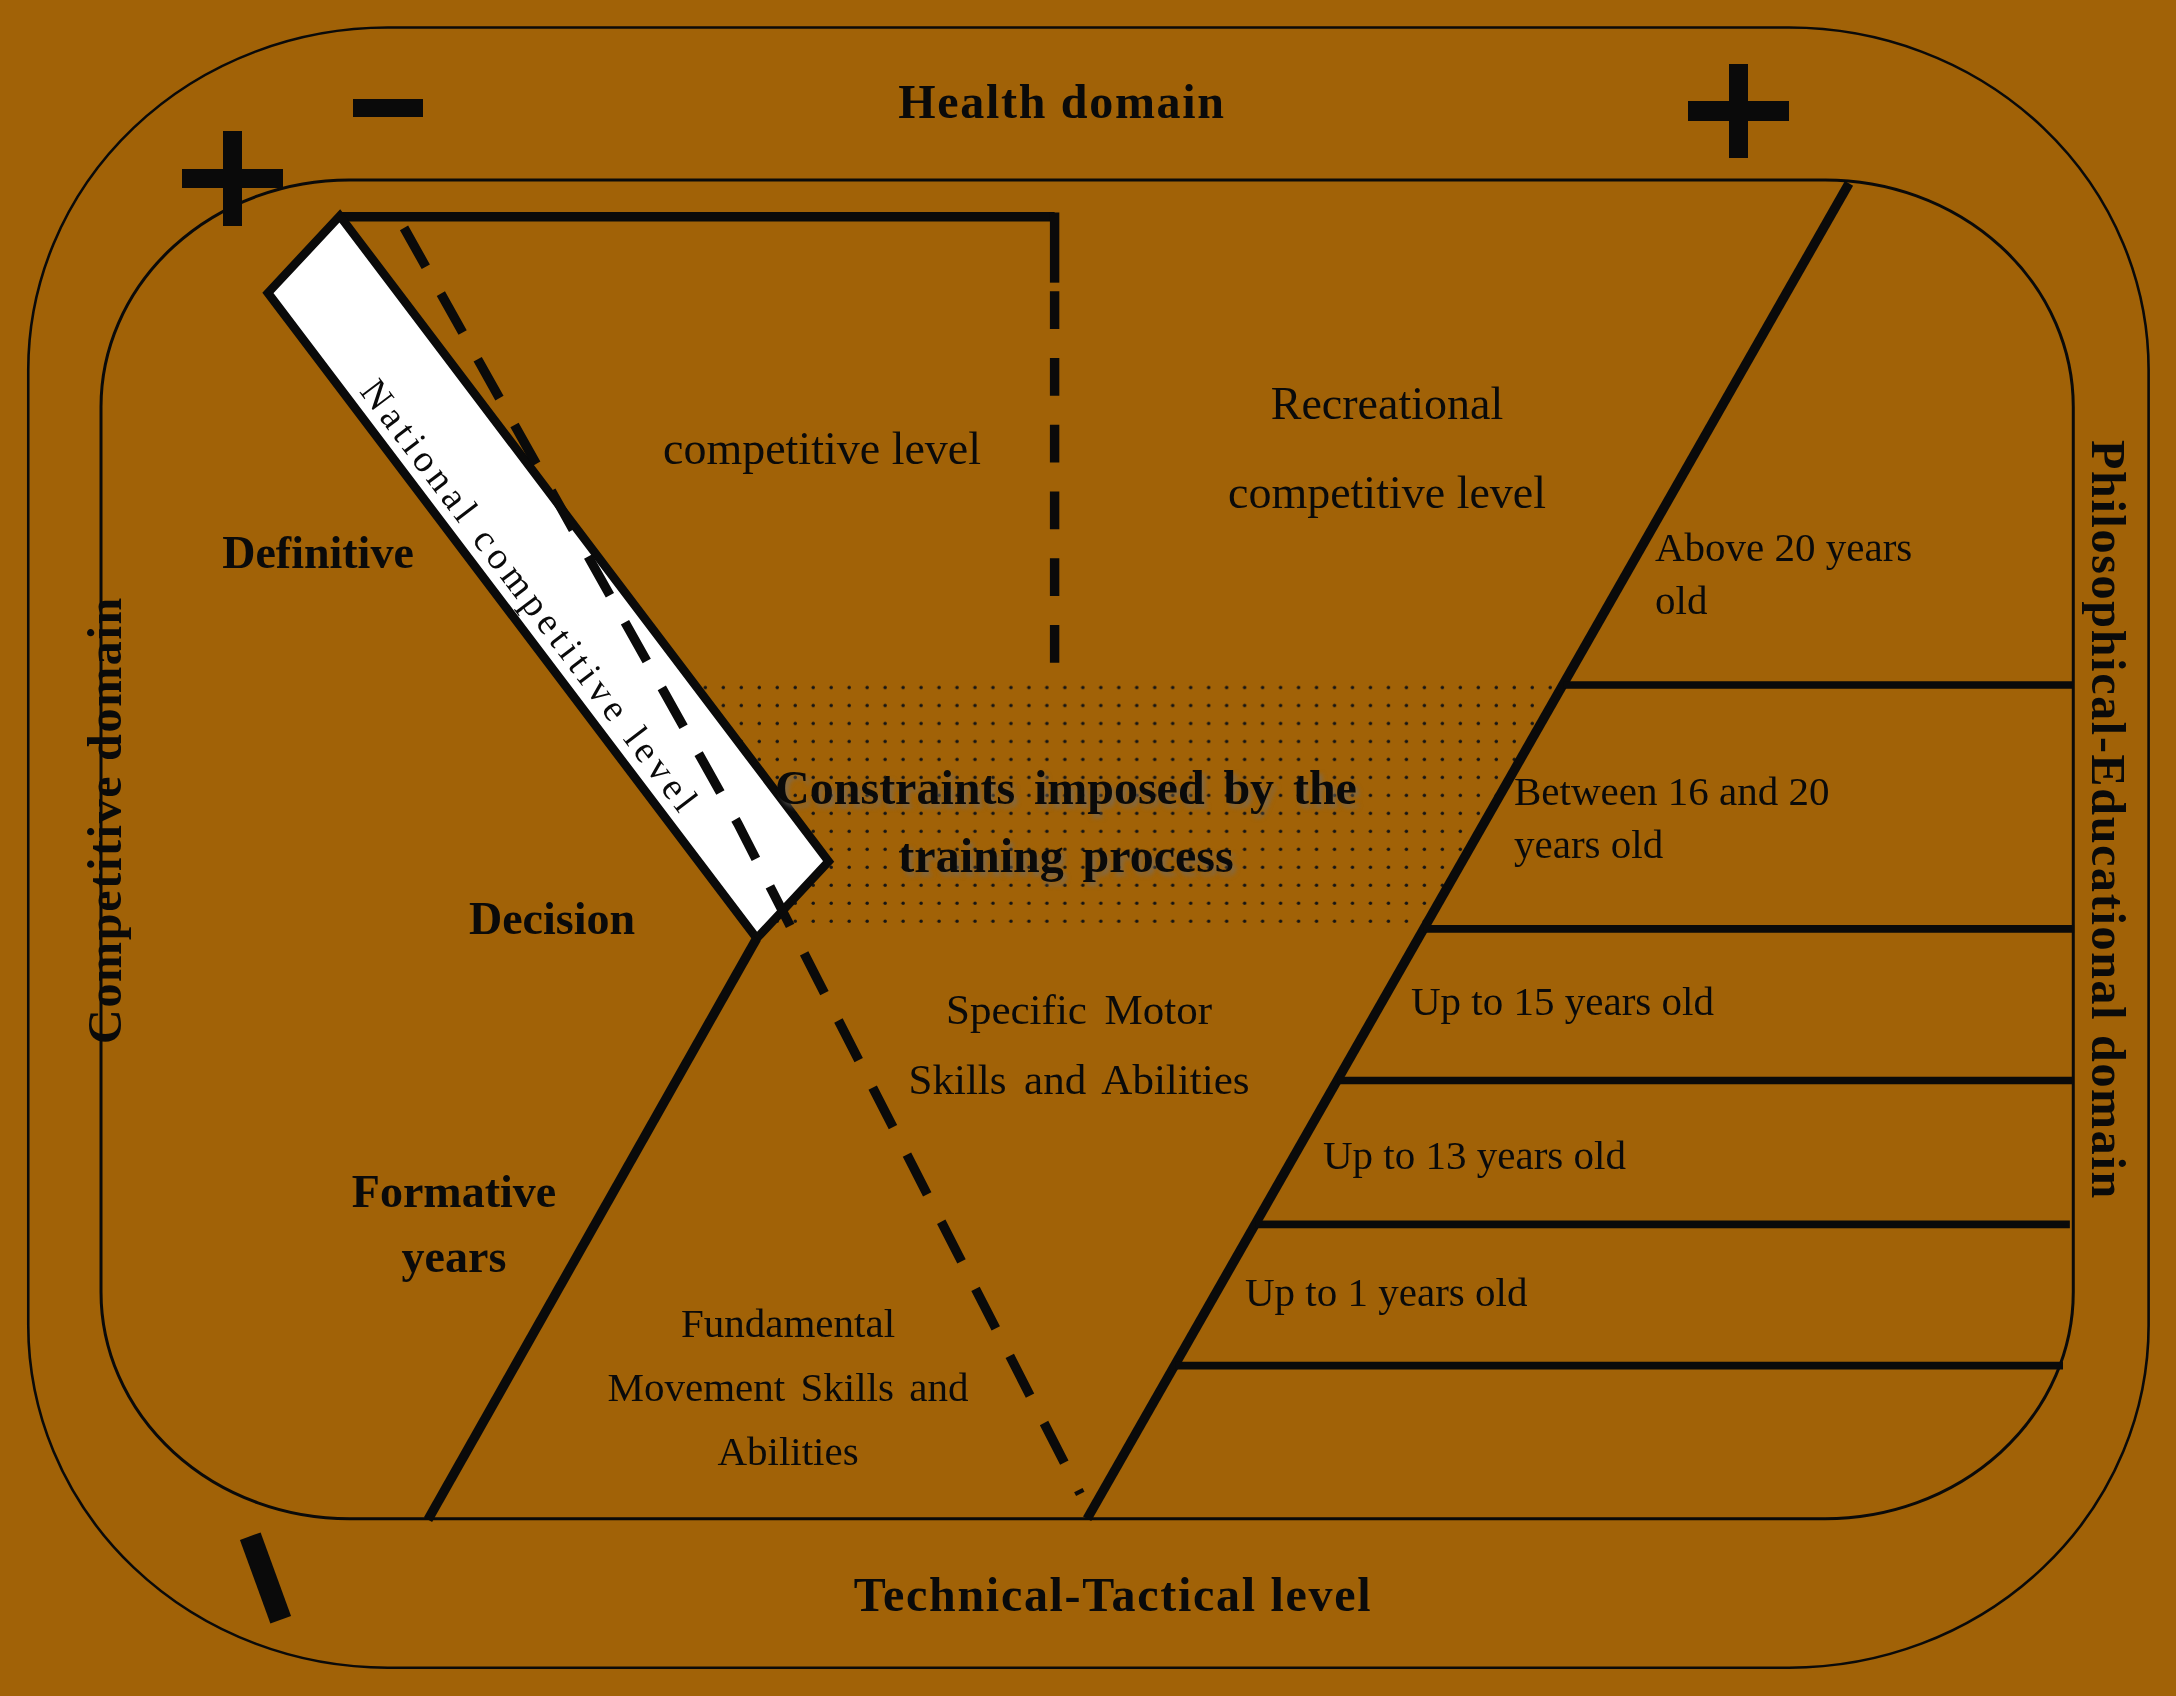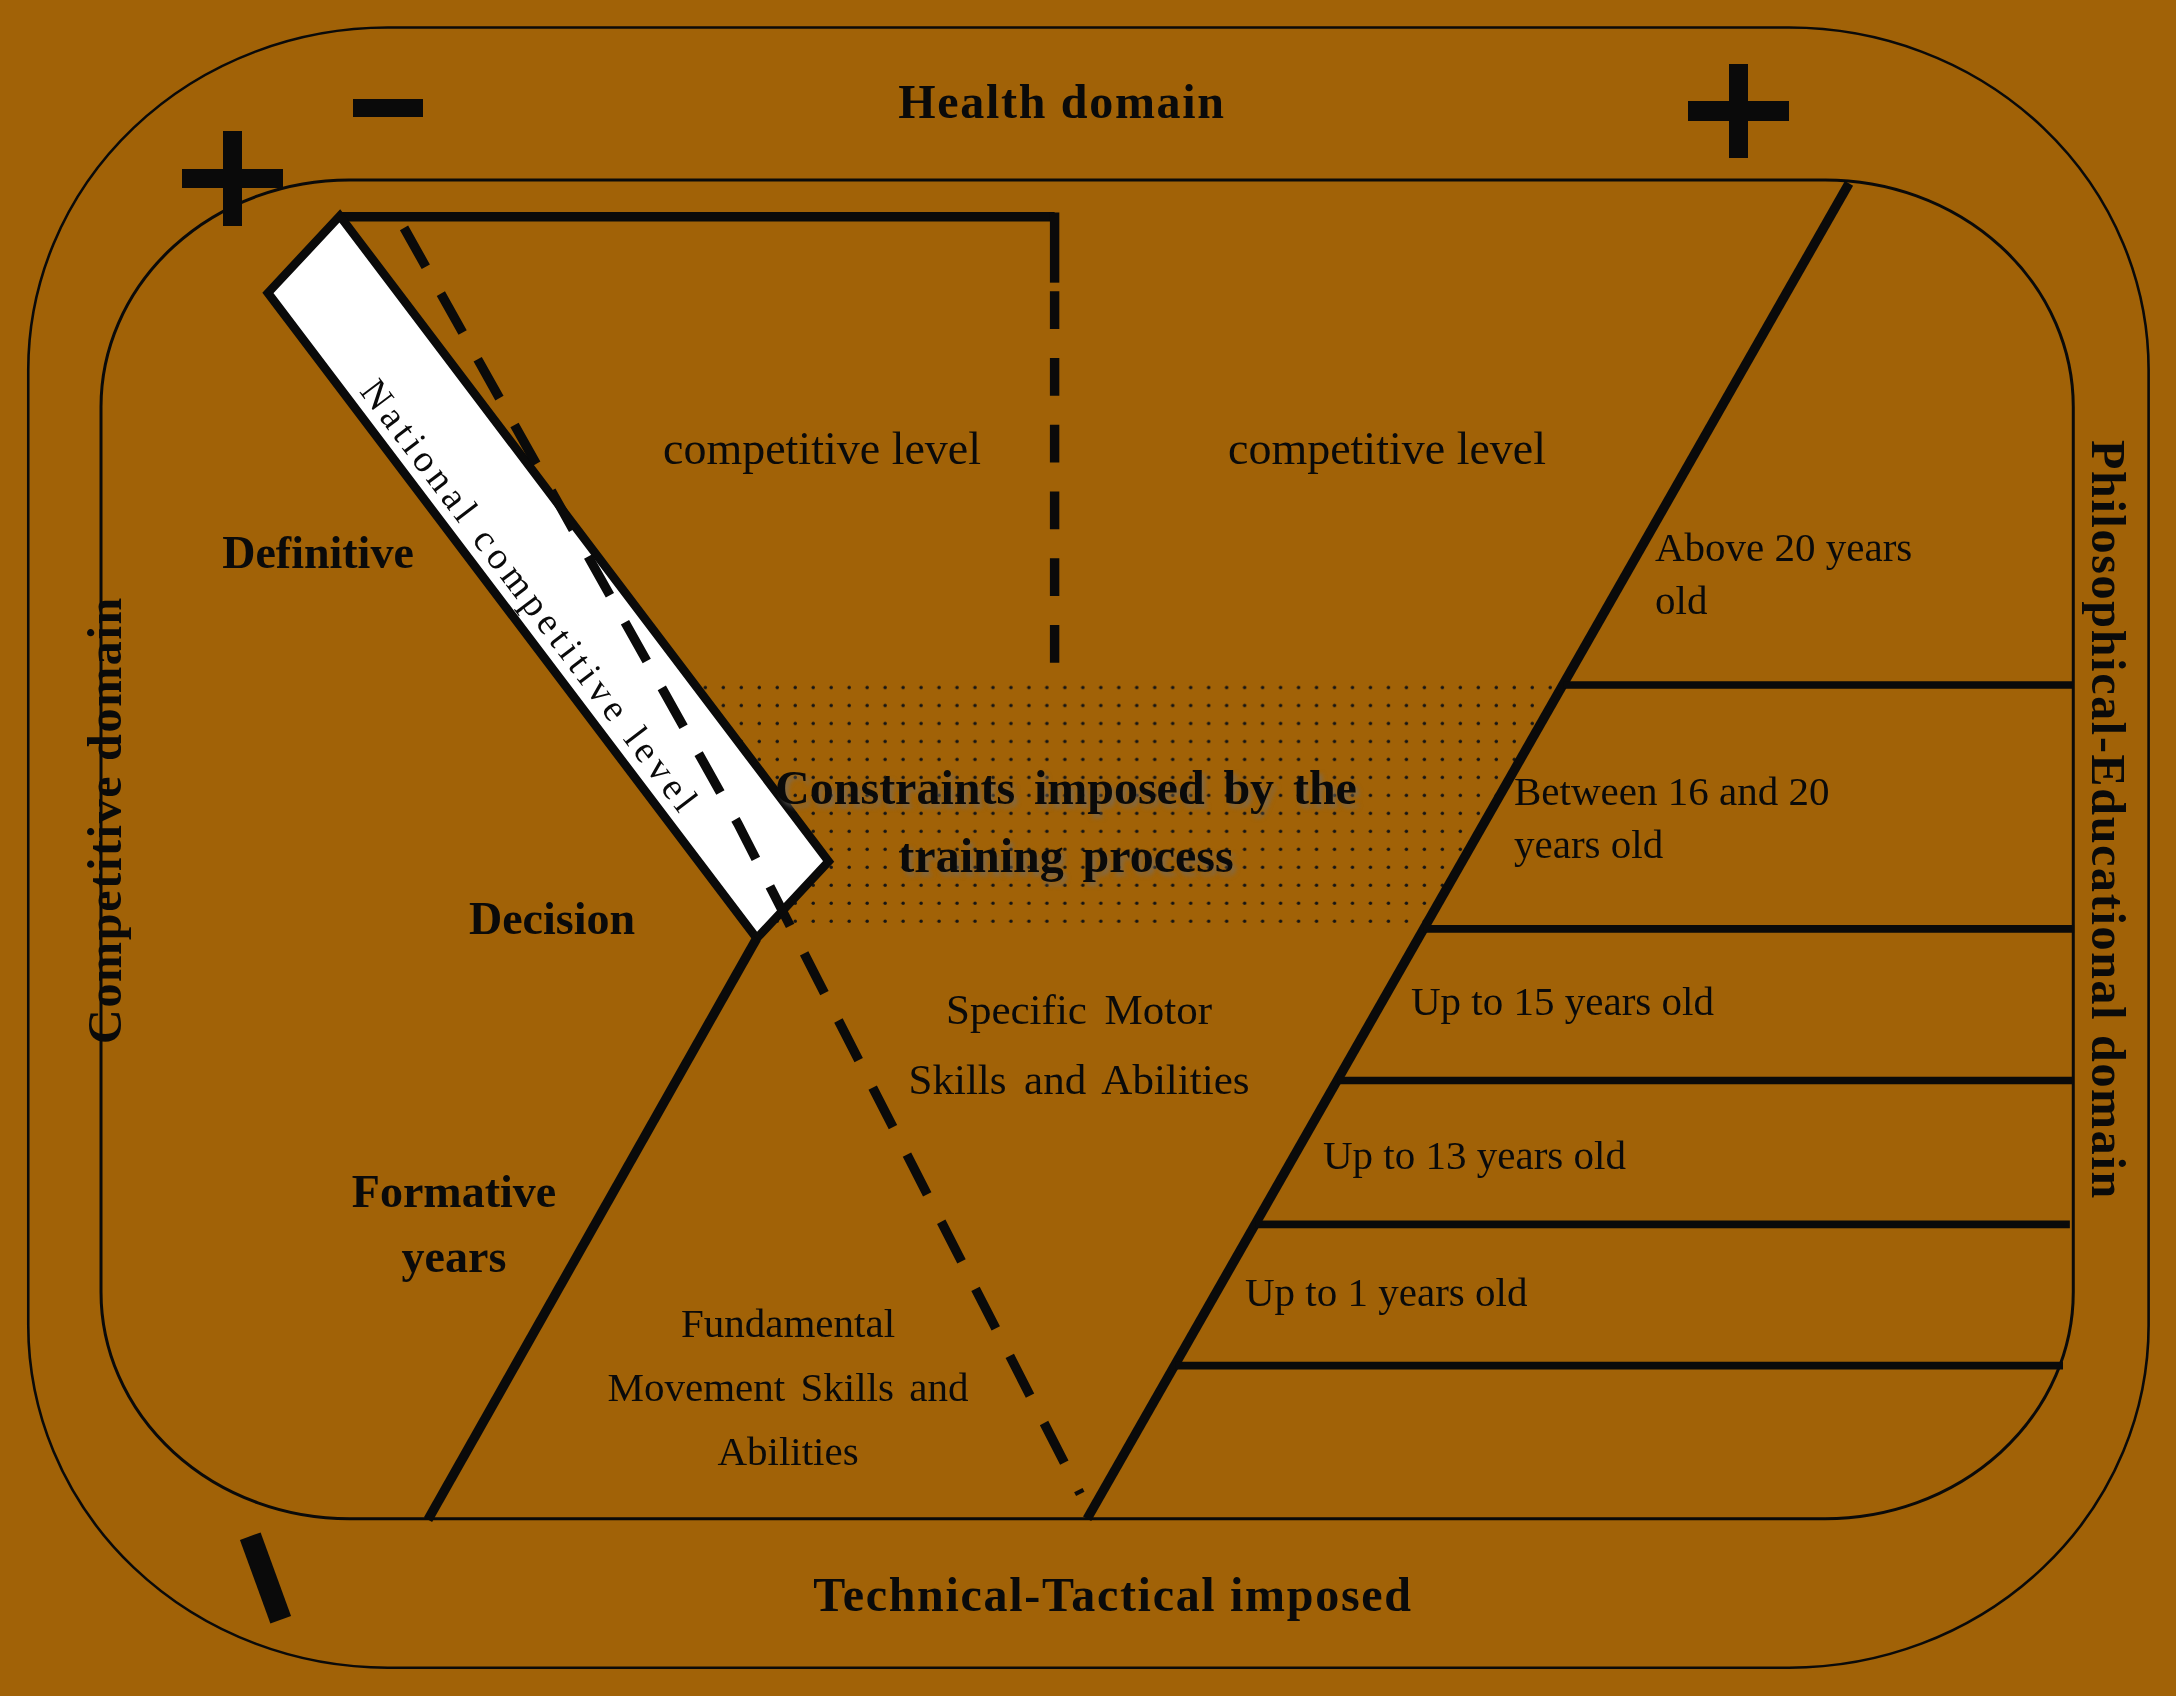--- a/index.html
+++ b/index.html
@@ -86,29 +86,30 @@
     <span class="bar v"></span>
   </div>
   <div class="sign bar" style="left:221px;top:1567px;width:89px;height:22px;transform:rotate(70deg);"></div>
 
   <div class="lbl c domain" style="left:1062px;top:101px;">Health domain</div>
 
   <div class="lbl rot-ccw domain" style="left:104px;top:820px;position:absolute;">Competitive domain</div>
 
   <div class="lbl rot-cw domain" style="left:2108px;top:820px;position:absolute;">Philosophical-Educational domain</div>
 
-  <div class="lbl c domain" style="left:1113px;top:1594px;">Technical-Tactical imposed</div>
+  <div class="lbl c domain" style="left:1113px;top:1594px;">Technical-Tactical level</div>
 
   <div class="lbl national" style="left:531px;top:597px;position:absolute;">National competitive level</div>
 
   <div class="lbl c level" style="left:822px;top:448px;">
     <div>competitive level</div>
   </div>
 
   <div class="lbl c level" style="left:1387px;top:448px;">
+    <div>Recreational</div>
     <div>competitive level</div>
   </div>
 
   <div class="lbl c stagelbl" style="left:318px;top:552px;">Definitive</div>
 
   <div class="lbl c stagelbl" style="left:552px;top:918px;">Decision</div>
 
   <div class="lbl c stagelbl formative" style="left:454px;top:1224px;">
     <div>Formative</div>
     <div>years</div>

